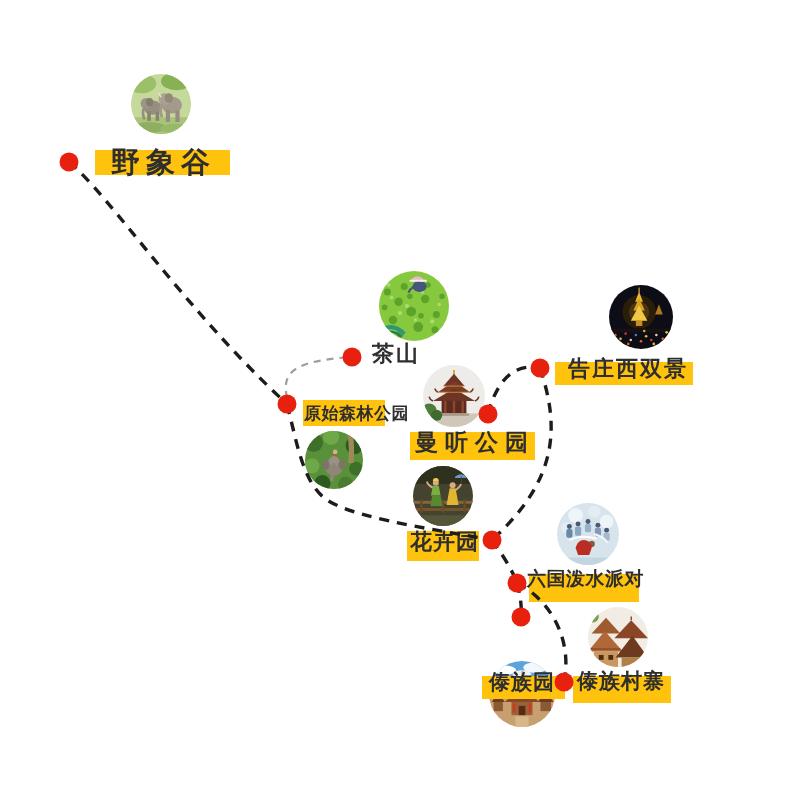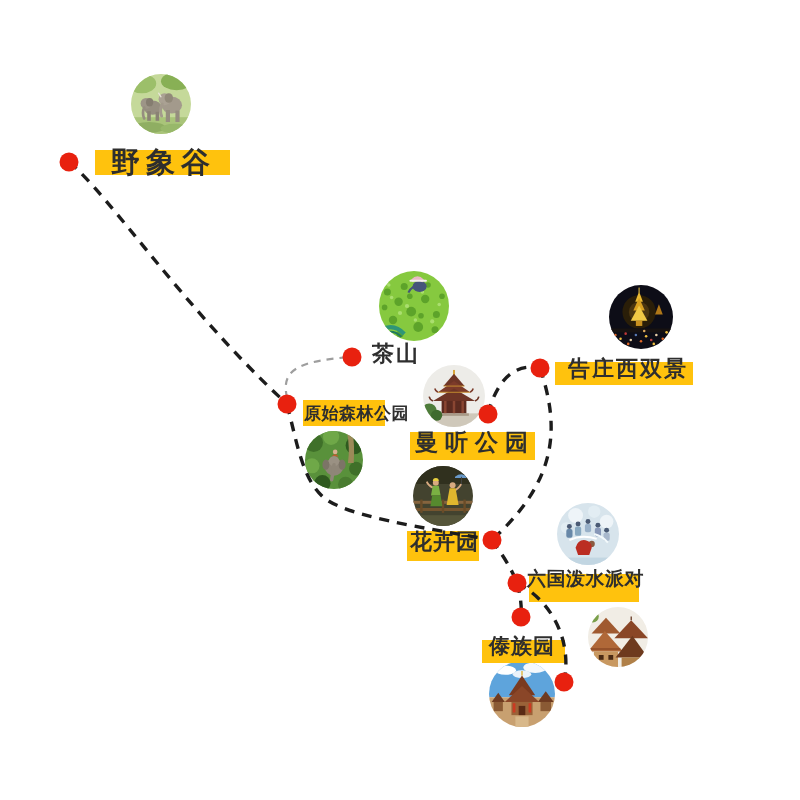--- a/index.html
+++ b/index.html
@@ -30,21 +30,21 @@
   #lbl-senlin    {left:303px;top:400px;width:82px;height:26px;text-decoration:underline;}
   #lbl-senlin span{font-size:17px;letter-spacing:0.5px;transform:translate(1px,2px);}
   #lbl-manting   {left:410px;top:432px;width:125px;height:28px;}
   #lbl-manting span{font-size:23px;letter-spacing:7px;transform:translate(5px,-5px);}
   #lbl-gaozhuang {left:555px;top:362px;width:138px;height:23px;}
   #lbl-gaozhuang span{font-size:22px;letter-spacing:2px;transform:translate(13px,-8px);}
   #lbl-huahui    {left:407px;top:531px;width:72px;height:30px;font-family:Liberation Mono, monospace;}
   #lbl-huahui span{font-size:22px;letter-spacing:1px;transform:translate(3px,-4px);}
   #lbl-poshui    {left:529px;top:574px;width:110px;height:28px;}
   #lbl-poshui span{font-size:19px;letter-spacing:0.5px;transform:translate(-2px,-8px);}
-  #lbl-daizuyuan {left:482px;top:640px;width:83px;height:23px;}
+  #lbl-daizuyuan {left:482px;top:676px;width:83px;height:23px;}
   #lbl-daizuyuan span{font-size:21px;letter-spacing:1px;transform:translate(7px,-8px);}
   #lbl-daicunzhai{left:573px;top:676px;width:98px;height:27px;}
   #lbl-daicunzhai span{font-size:21px;letter-spacing:1px;transform:translate(4px,-9px);}
 
   #route-overlay{position:absolute;left:0;top:0;pointer-events:none;}
   .route{fill:none;stroke:#1c1c1c;stroke-width:3.4;stroke-dasharray:10 8;}
   .route.gray{stroke:#9e9e9e;stroke-width:2.2;stroke-dasharray:7 6;}
   .dot{fill:#e8210f;}
 </style>
 </head>
@@ -299,20 +299,23 @@
   </div>
   <div class="loc" id="lbl-huahui">
     <span>花卉园</span>
   </div>
   <div class="loc" id="lbl-poshui">
     <span>六国泼水派对</span>
   </div>
   <div class="loc" id="lbl-daizuyuan">
     <span>傣族园</span>
   </div>
+  <div class="loc" id="lbl-daicunzhai">
+    <span>傣族村寨</span>
+  </div>
 
   <svg id="route-overlay" width="800" height="800" viewBox="0 0 800 800">
     <path class="route" d="M69,162 C110,196 185,310 287,404"></path>
     <path class="route gray" d="M287,398 C282,374 290,361 352,357"></path>
     <path class="route" d="M287,404 C297,443 302,477 322,496 C343,516 420,527 492,540"></path>
     <path class="route" d="M488,414 C495,387 510,362 540,368"></path>
     <path class="route" d="M540,368 C559,425 560,478 492,540"></path>
     <path class="route" d="M492,540 C501,553 511,567 517,583"></path>
     <path class="route" d="M517,583 C520,594 522,605 521,617"></path>
     <path class="route" d="M517,583 C549,599 573,638 564,682"></path>

